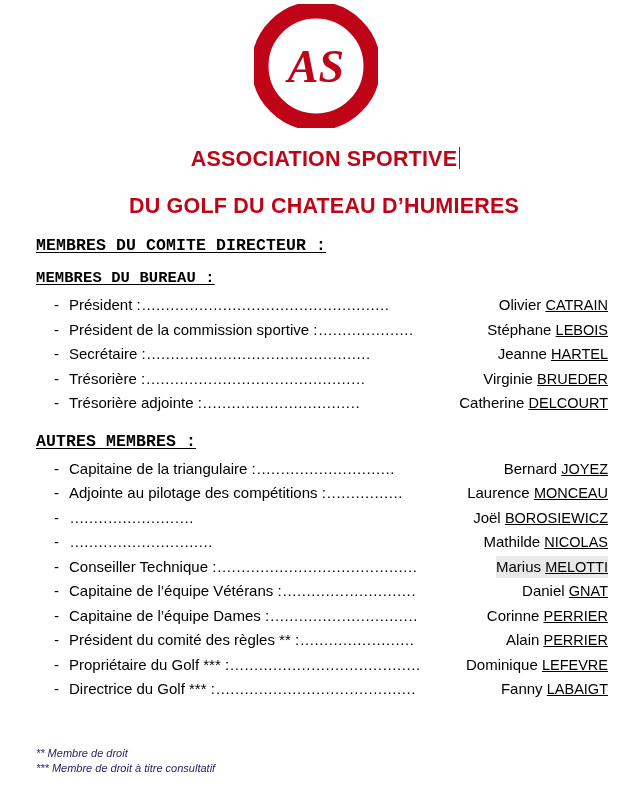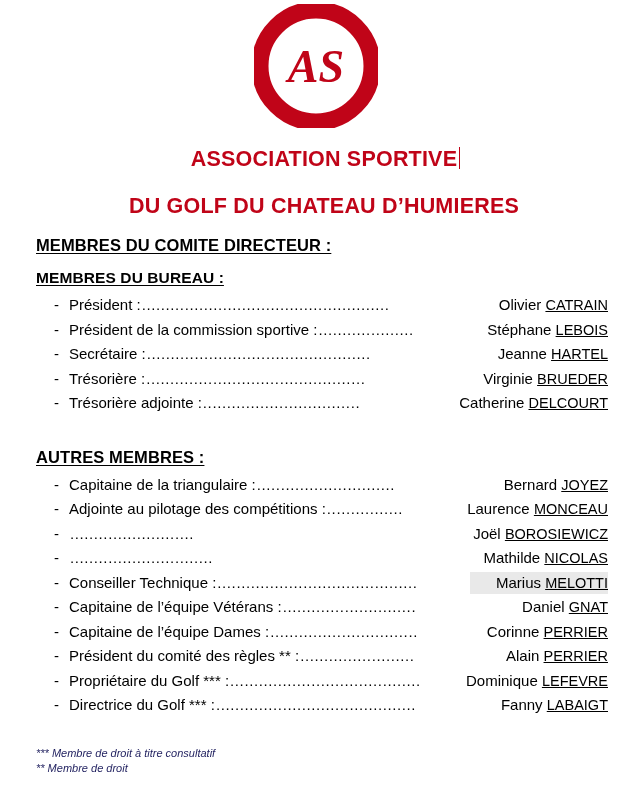--- a/index.html
+++ b/index.html
@@ -77,28 +77,29 @@
     left: 36px;
     right: 24px;
   }
   .section-head {
     font-size: 16.5px;
     font-weight: bold;
     text-decoration: underline;
     text-underline-offset: 2px;
     margin: 0 0 6px 0;
     letter-spacing: 0.1px;
+    font-family: Liberation Mono, monospace;
   }
   .section-head.sub {
     font-size: 15.5px;
     margin-top: 14px;
   }
   .section-head.autres {
     font-size: 16.5px;
-    margin-top: 32px;
+    margin-top: 16px;
   }
   ul.entries {
     list-style: none;
     margin: 0;
     padding: 0 0 0 18px;
   }
   ul.entries li {
     display: flex;
     align-items: baseline;
     font-size: 15px;
@@ -123,21 +124,20 @@
   }
   .name {
     flex: 0 0 auto;
   }
   .name .sur {
     font-size: 14.5px;
     text-decoration: underline;
   }
   .highlight {
     background: linear-gradient(to bottom, transparent 6%, #e9e9e9 6%, #e9e9e9 94%, transparent 94%);
-    padding-left: 26px;
   }
 
   
   .footnotes {
     position: absolute;
     left: 36px;
     bottom: 24px;
     font-size: 11px;
     font-style: italic;
     color: #1f1f5e;
@@ -271,17 +271,17 @@
       <li>
         <span class="dash">-</span>
         <span class="role">Directrice du Golf *** :</span>
         <span class="dots">..........................................</span>
         <span class="name"><span>Fanny</span> <span class="sur">LABAIGT</span></span>
       </li>
     </ul>
   </div>
 
   <div class="footnotes">
+    <div>** Membre de droit</div>
     <div>*** Membre de droit à titre consultatif</div>
-    <div>** Membre de droit</div>
   </div>
 
 </div>
 
 </body></html>

